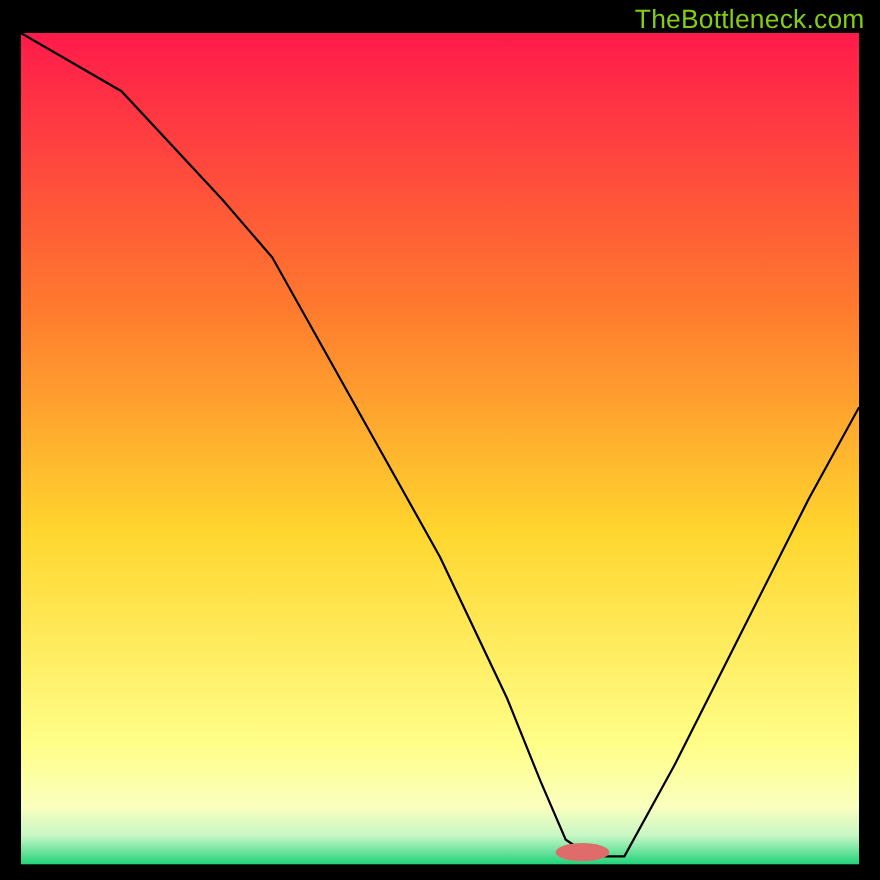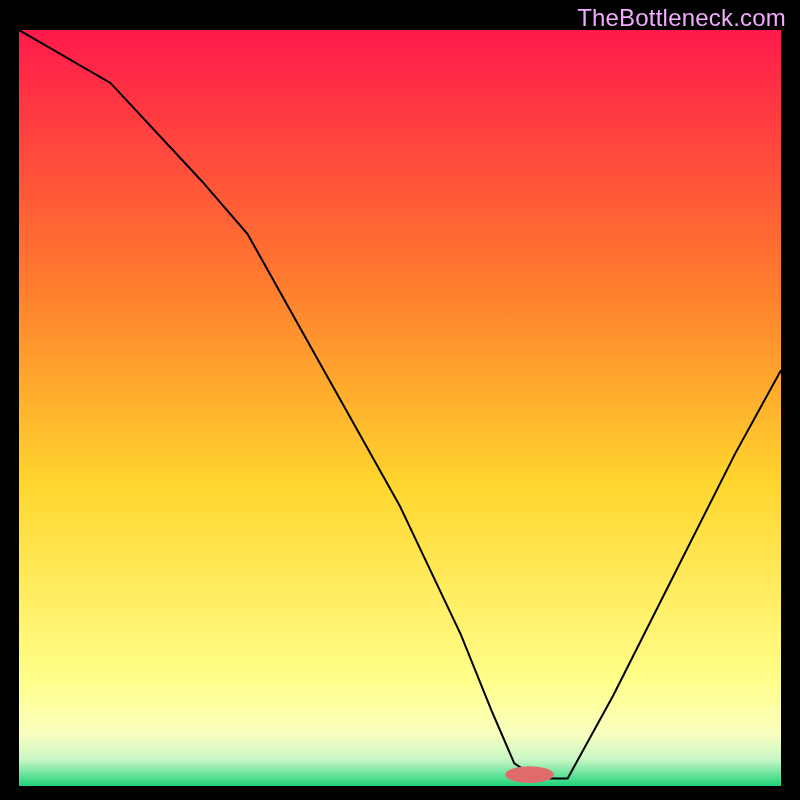--- a/index.html
+++ b/index.html
@@ -25,21 +25,21 @@
     width: 762px;
     height: 756px;
   }
   .watermark {
     position: absolute;
     top: 4px;
     right: 14px;
     font-family: Arial, Helvetica, sans-serif;
     font-size: 24px;
     font-weight: 500;
-    color: #f0abfc;
+    color: #84cc16;
     letter-spacing: 0.2px;
   }
   svg { display: block; }
 </style>
 </head>
 <body>
 
 <div class="watermark">TheBottleneck.com</div>
 
 <div class="frame">

